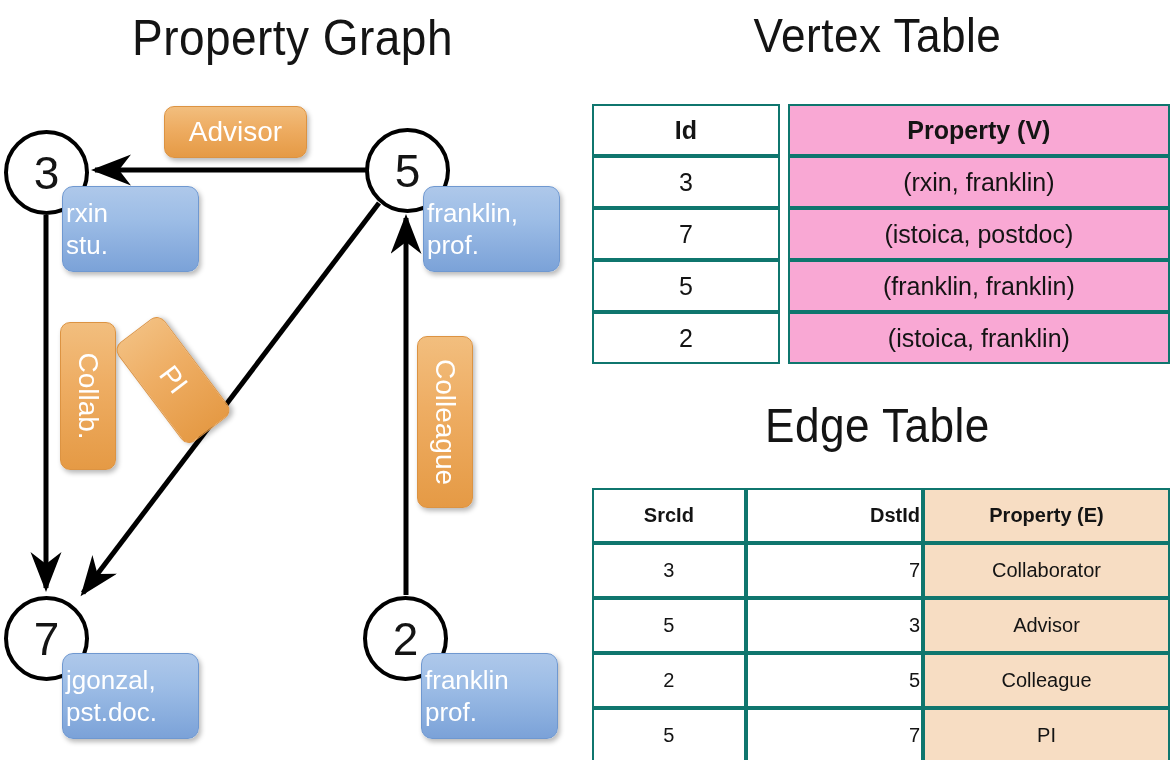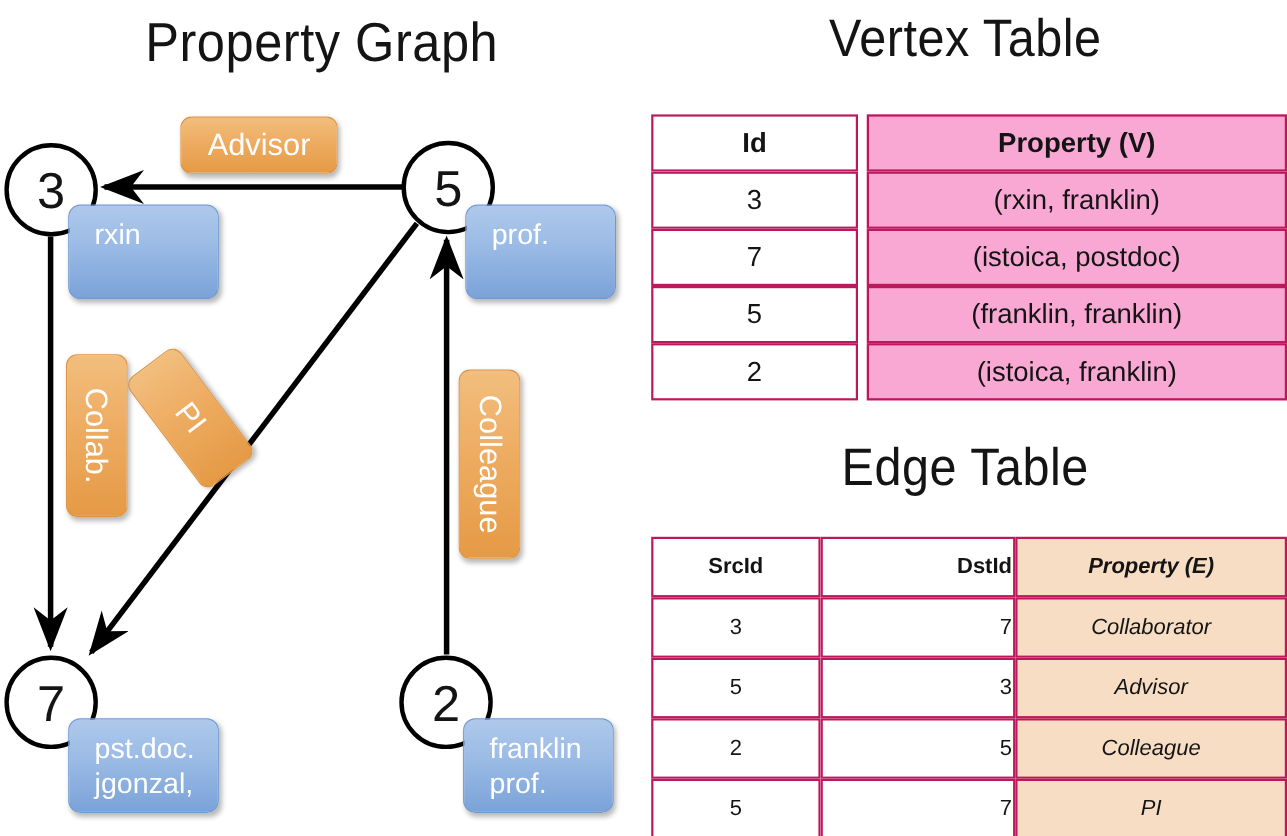--- a/index.html
+++ b/index.html
@@ -49,21 +49,21 @@
     border-radius:11px;
     box-sizing:border-box;
     background:linear-gradient(180deg,#aec8ea 0%,#9dbde6 38%,#7ba2d8 100%);
     border:1px solid #6f98d0;
     box-shadow:2px 3px 5px rgba(0,0,0,0.28);
     color:#ffffff;
     font-family:"Liberation Sans", sans-serif;
     font-weight:300;
     font-size:26px;
     line-height:32px;
-    padding:10px 0 0 23px;
+    padding:10px 0 0 3px;
     z-index:8;
   }
 
   .edge-label{
     position:absolute;
     border-radius:10px;
     box-sizing:border-box;
     background:linear-gradient(180deg,#f2be7e 0%,#eead63 42%,#e59a45 100%);
     border:1px solid #dc9342;
     box-shadow:2px 3px 5px rgba(0,0,0,0.28);
@@ -81,21 +81,21 @@
   }
   .edge-label.diag > span{
     display:block;
     transform:rotate(90deg);
     transform-origin:center center;
   }
 
   
   .gtable{position:absolute;border-collapse:separate;border-spacing:0;}
   .gtable td{
-    border:2px solid #be185d;
+    border:2px solid #0f766e;
     font-family:"Liberation Sans", sans-serif;
     font-weight:300;
     color:#141414;
     text-align:center;
     vertical-align:middle;
     background:#ffffff;
   }
   .gtable td.hdr{font-weight:bold;}
   .gtable td.prop-v{background:#f9a8d4;}
   .gtable td.prop-e{background:#f7ddc3;}
@@ -103,21 +103,21 @@
   #vertex-table{left:592px;top:104px;}
   #vertex-table td{height:46px;font-size:25px;}
   #vertex-table td.idcol{width:184px;}
   #vertex-table td.spacer{border:none;width:6px;background:transparent;height:auto;}
   #vertex-table td.pcol{width:380px;}
 
   #edge-table{left:592px;top:488px;}
   #edge-table td{height:49px;font-size:20px;}
   #edge-table td.srccol{width:150px;}
   #edge-table td.dstcol{width:174px;text-align:right;}
-  #edge-table td.pecol{width:244px;font-style:italic;}
+  #edge-table td.pecol{width:244px;}
 </style>
 </head>
 <body>
 
 <div class="stage">
 
   <div class="title" id="title-graph">Property Graph</div>
   <div class="title" id="title-vertex">Vertex Table</div>
   <div class="title" id="title-edge">Edge Table</div>
 
@@ -151,35 +151,37 @@
 
   <div class="edge-label vert" id="lbl-colleague" style="left:417px;top:336px;width:56px;height:172px;font-size:28px;">
     <span>Colleague</span>
   </div>
 
   <div class="node-circle" style="left:4px;top:130px;width:85px;height:85px;">
     <span>3</span>
   </div>
   <div class="prop-box" style="left:62px;top:186px;width:137px;height:86px;">
     <div>rxin</div>
+    <div>stu.</div>
   </div>
 
   <div class="node-circle" style="left:365px;top:128px;width:85px;height:85px;">
     <span>5</span>
   </div>
   <div class="prop-box" style="left:423px;top:186px;width:137px;height:86px;">
+    <div>franklin,</div>
     <div>prof.</div>
   </div>
 
   <div class="node-circle" style="left:4px;top:596px;width:85px;height:85px;">
     <span>7</span>
   </div>
   <div class="prop-box" style="left:62px;top:653px;width:137px;height:86px;">
+    <div>jgonzal,</div>
     <div>pst.doc.</div>
-    <div>jgonzal,</div>
   </div>
 
   <div class="node-circle" style="left:363px;top:596px;width:85px;height:85px;">
     <span>2</span>
   </div>
   <div class="prop-box" style="left:421px;top:653px;width:137px;height:86px;">
     <div>franklin</div>
     <div>prof.</div>
   </div>
 

